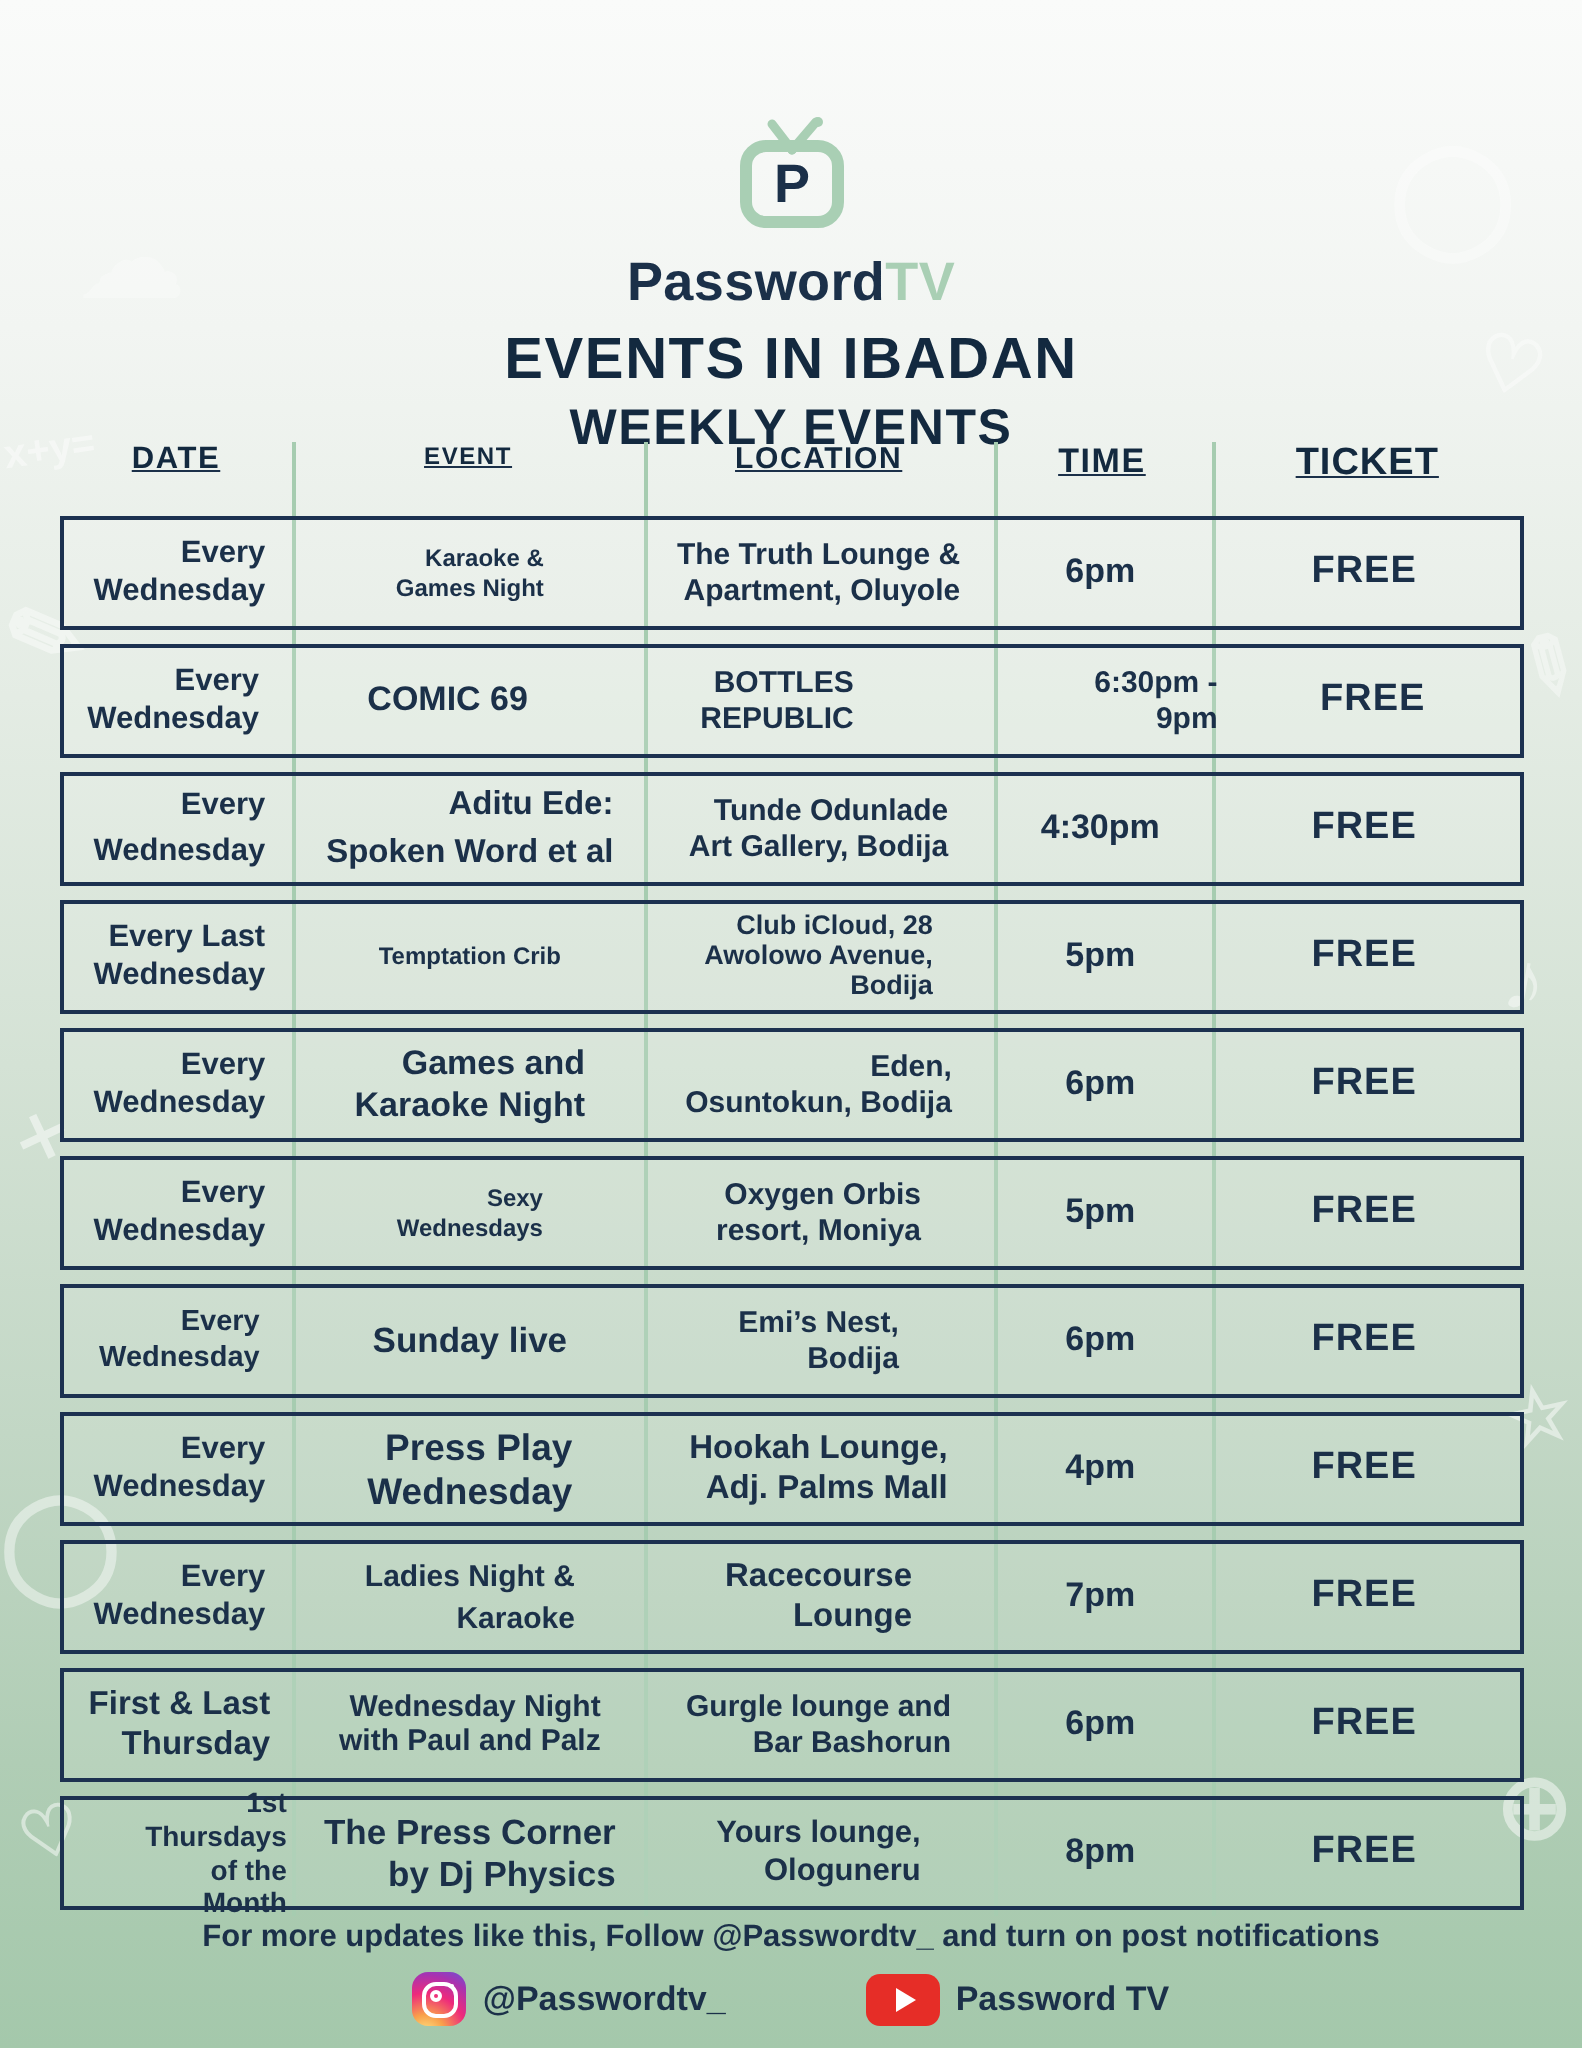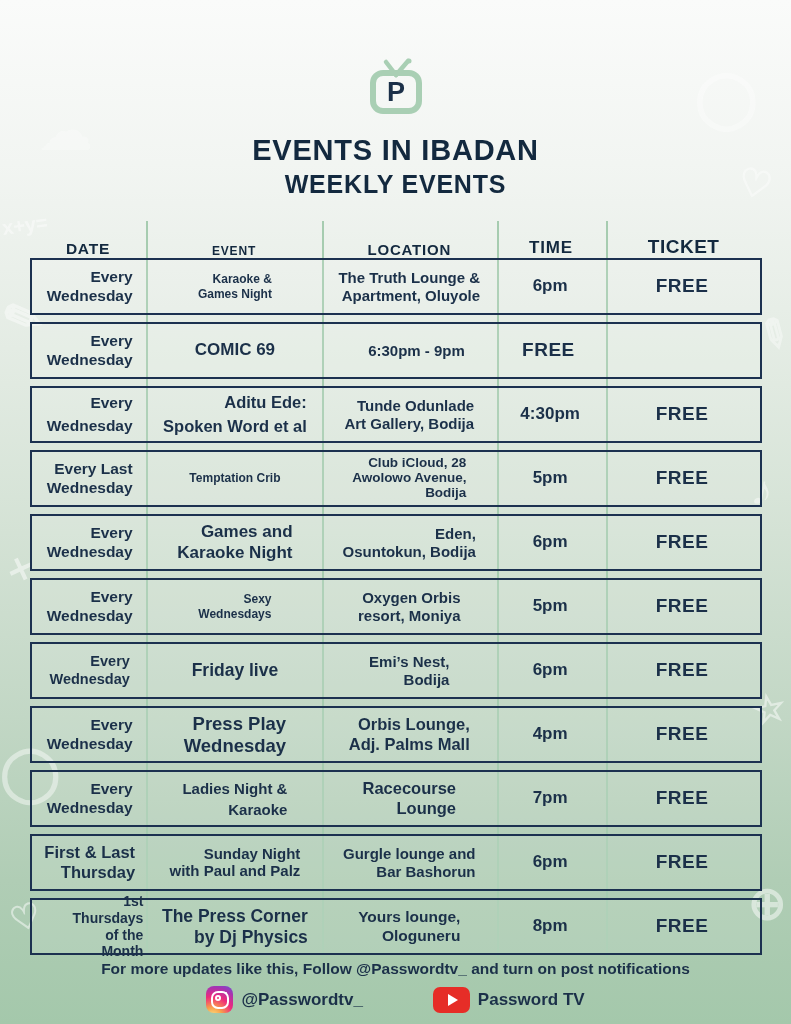--- a/index.html
+++ b/index.html
@@ -44,21 +44,21 @@
   }
   .v-line {
     position: absolute; top: 0; bottom: 0; width: 2px;
     background: #a6ccb0;
   }
   .v-line.l1 { left: 15.85%; }
   .v-line.l2 { left: 39.9%;  }
   .v-line.l3 { left: 63.8%;  }
   .v-line.l4 { left: 78.7%;  }
 
-  .head-row { position: relative; display: flex; height: 37px; align-items: flex-end; }
+  .head-row { position: relative; display: flex; height: 37px; align-items: flex-start; text-decoration: underline; }
   .head-cell {
     font-size: 22px; font-weight: 800; letter-spacing: 0.8px;
     color: #13293f; text-align: center;
   }
 
   .rows { position: relative; }
   .t-row {
     display: flex;
     height: 57px;
     margin-bottom: 7px;
@@ -157,20 +157,23 @@
   <div class="header">
     <div class="tv-logo">
       <svg width="64" height="66" viewBox="0 0 64 66">
         <line x1="32" y1="18" x2="22" y2="5" stroke="#a9cfb4" stroke-width="4.5" stroke-linecap="round"></line>
         <line x1="32" y1="18" x2="44" y2="4" stroke="#a9cfb4" stroke-width="4.5" stroke-linecap="round"></line>
         <circle cx="45" cy="4" r="2.5" fill="#a9cfb4"></circle>
         <rect x="9" y="16" width="46" height="38" rx="10" fill="none" stroke="#a9cfb4" stroke-width="6"></rect>
         <text x="32" y="44" text-anchor="middle" font-family="Liberation Sans, sans-serif" font-weight="bold" font-size="27" fill="#1b3049">P</text>
       </svg>
     </div>
+    <div class="wordmark">
+      <span class="w-primary">Password</span><span class="w-secondary">TV</span>
+    </div>
     <div class="title">EVENTS IN IBADAN</div>
     <div class="subtitle">WEEKLY EVENTS</div>
   </div>
 
   <div class="events-table">
     <div class="v-line l1"></div>
     <div class="v-line l2"></div>
     <div class="v-line l3"></div>
     <div class="v-line l4"></div>
 
@@ -192,20 +195,22 @@
           <div class="cell c-loc">The Truth Lounge &amp;
 Apartment, Oluyole</div>
           <div class="cell c-time">6pm</div>
           <div class="cell c-ticket">FREE</div>
         </div>
 
         <div class="t-row">
           <div class="cell c-date">Every
 Wednesday</div>
           <div class="cell c-event">COMIC 69</div>
+          <div class="cell c-loc">BOTTLES
+REPUBLIC</div>
           <div class="cell c-time">6:30pm - 9pm</div>
           <div class="cell c-ticket">FREE</div>
         </div>
 
         <div class="t-row">
           <div class="cell c-date">Every
 Wednesday</div>
           <div class="cell c-event">Aditu Ede:
 Spoken Word et al</div>
           <div class="cell c-loc">Tunde Odunlade
@@ -243,53 +248,53 @@
 Wednesdays</div>
           <div class="cell c-loc">Oxygen Orbis
 resort, Moniya</div>
           <div class="cell c-time">5pm</div>
           <div class="cell c-ticket">FREE</div>
         </div>
 
         <div class="t-row">
           <div class="cell c-date">Every
 Wednesday</div>
-          <div class="cell c-event">Friday live</div>
+          <div class="cell c-event">Sunday live</div>
           <div class="cell c-loc">Emi’s Nest,
 Bodija</div>
           <div class="cell c-time">6pm</div>
           <div class="cell c-ticket">FREE</div>
         </div>
 
         <div class="t-row">
           <div class="cell c-date">Every
 Wednesday</div>
           <div class="cell c-event">Press Play
 Wednesday</div>
-          <div class="cell c-loc">Orbis Lounge,
+          <div class="cell c-loc">Hookah Lounge,
 Adj. Palms Mall</div>
           <div class="cell c-time">4pm</div>
           <div class="cell c-ticket">FREE</div>
         </div>
 
         <div class="t-row">
           <div class="cell c-date">Every
 Wednesday</div>
           <div class="cell c-event">Ladies Night &amp;
 Karaoke</div>
           <div class="cell c-loc">Racecourse
 Lounge</div>
           <div class="cell c-time">7pm</div>
           <div class="cell c-ticket">FREE</div>
         </div>
 
         <div class="t-row">
           <div class="cell c-date">First &amp; Last
 Thursday</div>
-          <div class="cell c-event">Sunday Night
+          <div class="cell c-event">Wednesday Night
 with Paul and Palz</div>
           <div class="cell c-loc">Gurgle lounge and
 Bar Bashorun</div>
           <div class="cell c-time">6pm</div>
           <div class="cell c-ticket">FREE</div>
         </div>
 
         <div class="t-row">
           <div class="cell c-date">1st Thursdays
 of the Month</div>

